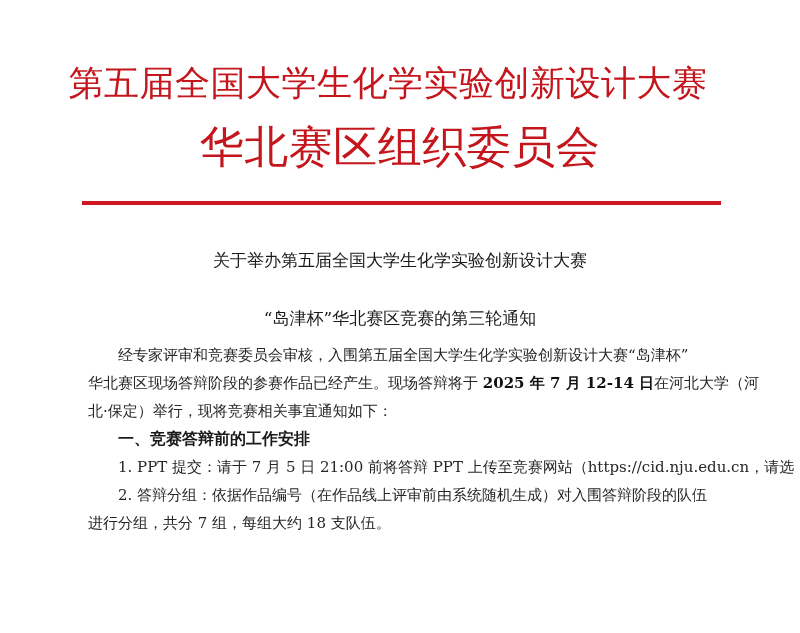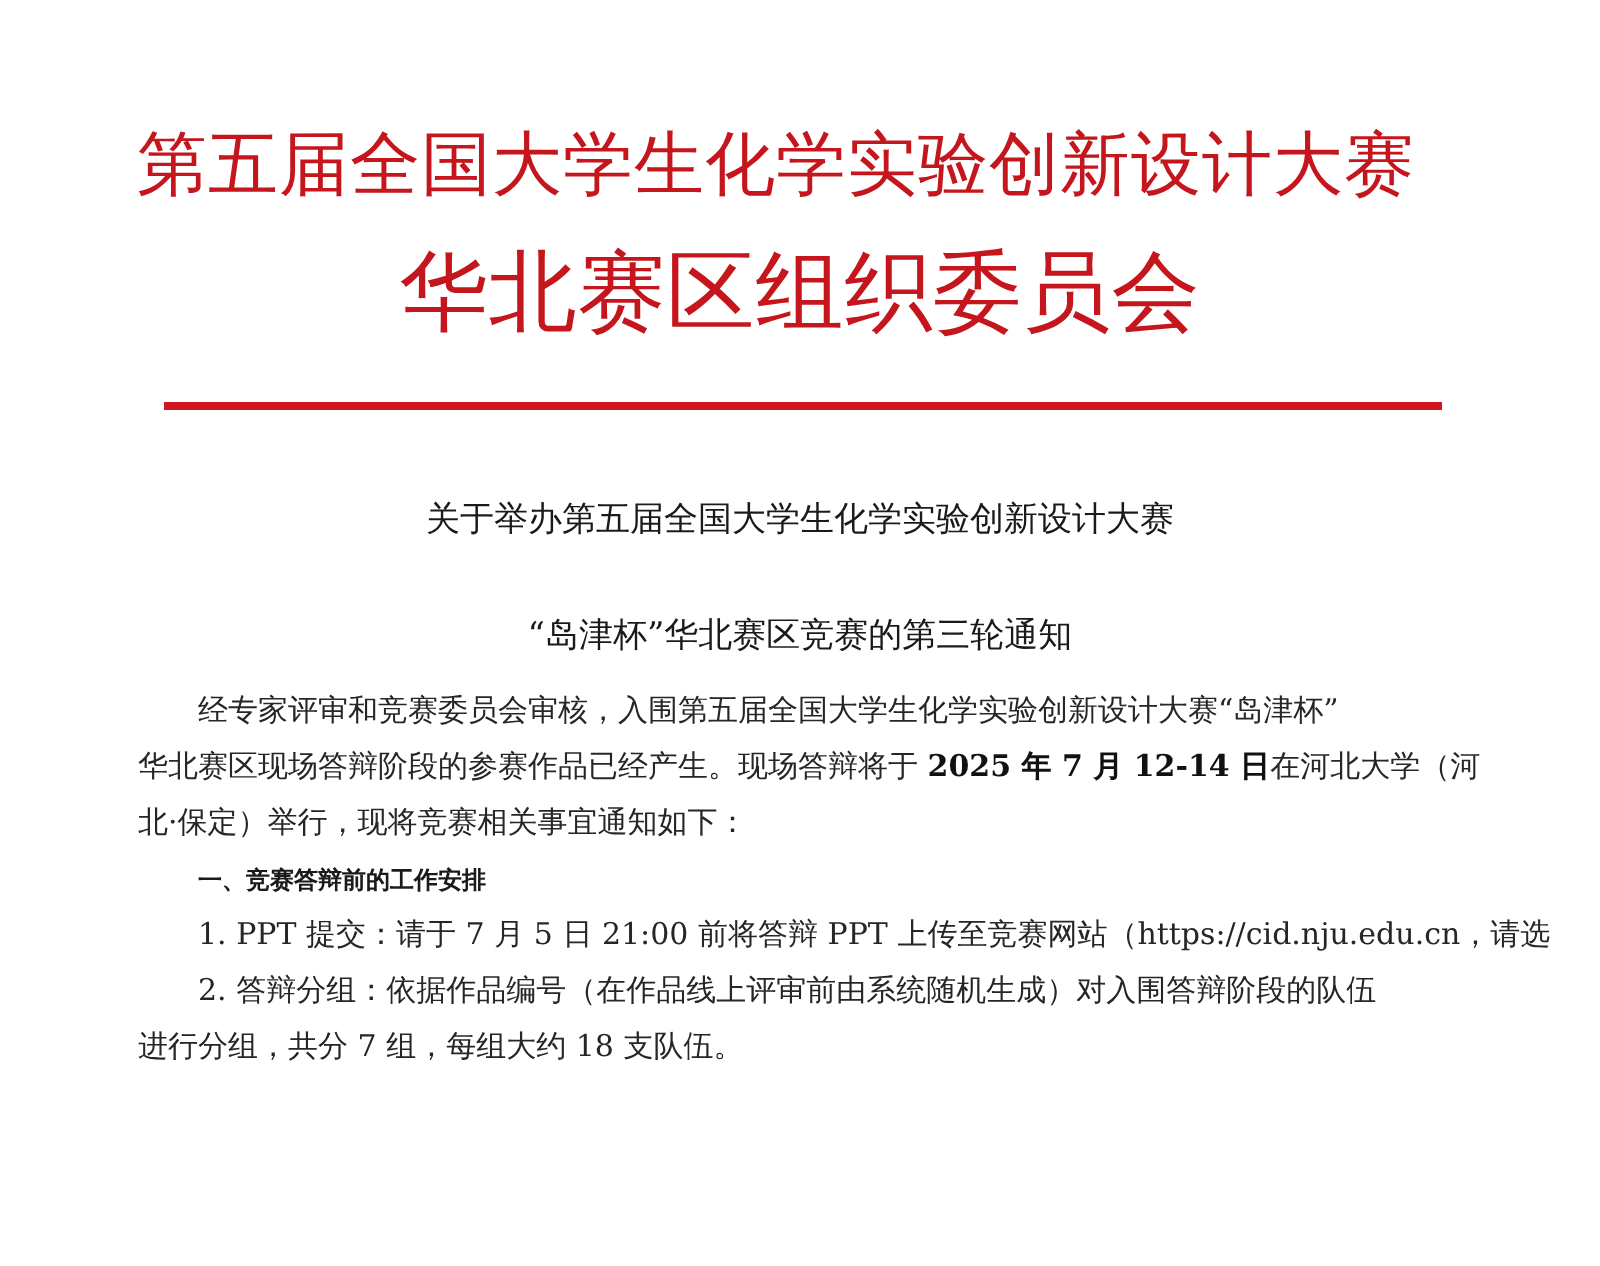--- a/index.html
+++ b/index.html
@@ -51,39 +51,39 @@
       text-align: center;
       font-family: "DejaVu Serif", "Liberation Serif", serif;
       font-size: 17px;
       line-height: 26px;
       color: #1a1a1a;
     }
     .t1 { top: 247px; }
     .t2 { top: 279px; margin-top: 26px; }
     .para {
       position: absolute;
-      left: 69px;
+      left: 88px;
       width: 645px;
       font-size: 15px;
       line-height: 28px;
       color: #262626;
       white-space: nowrap;
     }
     .para .line {
       display: block;
       height: 28px;
     }
     .b {
       font-weight: bold;
       color: #111;
     }
     .h-sec {
       font-family: "DejaVu Sans", "Liberation Sans", sans-serif;
       font-weight: bold;
-      font-size: 12px;
+      font-size: 16px;
       color: #1a1a1a;
     }
     .indent { padding-left: 30px; }
   </style>
 </head>
 <body>
 
 <div class="header-line1">第五届全国大学生化学实验创新设计大赛</div>
 <div class="header-line2">华北赛区组织委员会</div>
 <div class="red-rule"></div>

